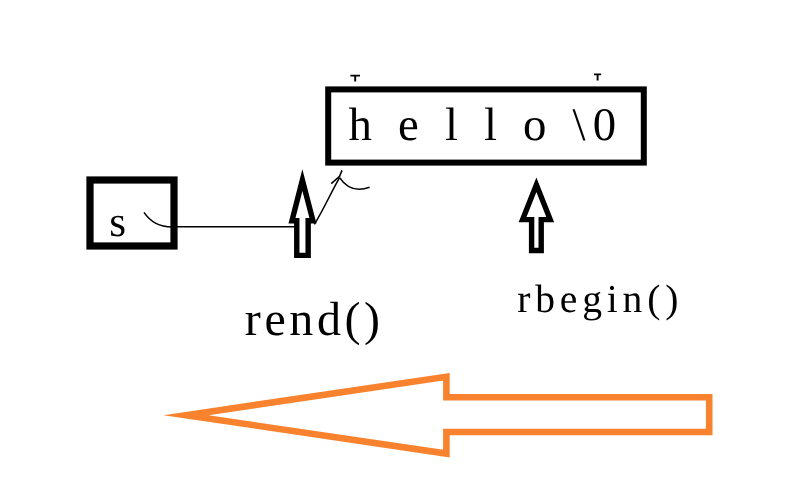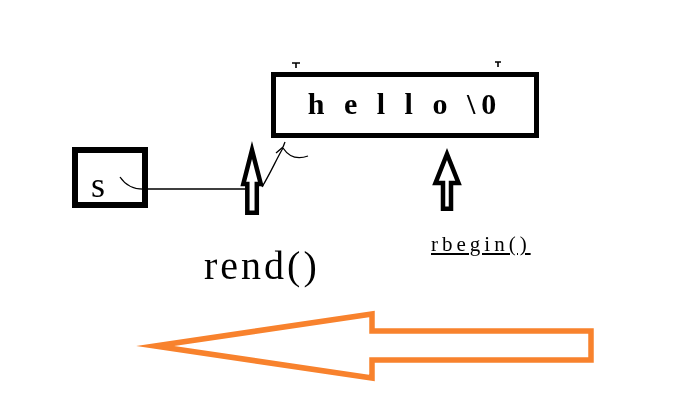--- a/index.html
+++ b/index.html
@@ -35,42 +35,41 @@
     fill: var(--background); stroke-linejoin: miter; stroke-miterlimit: 8;
   }
   .string-box {
     position: absolute;
     left: 271px; top: 72px;
     width: 268px; height: 66px;
     border: 5px solid var(--ink);
     display: flex; align-items: center; justify-content: center;
   }
   .string-text {
-    font-size: 30px;
+    font-size: 39px;
     letter-spacing: 6px;
     white-space: pre;
     transform: translateY(-1px);
-    font-weight: bold;
   }
   .variable-box {
     position: absolute;
     left: 72px; top: 147px;
     width: 76px; height: 61px;
     border: 6px solid var(--ink);
     display: flex; align-items: flex-end;
     padding-left: 13px; padding-bottom: 1px;
   }
   .variable-text { font-size: 36px; line-height: 0.9; }
   .fn-label {
     position: absolute;
     font-size: 40px;
     white-space: nowrap;
   }
   .fn-label.rend   { left: 204px; top: 242px; letter-spacing: 3px; }
-  .fn-label.rbegin { left: 431px; top: 232px; letter-spacing: 4px; font-size: 21px; text-decoration: underline; }
+  .fn-label.rbegin { left: 431px; top: 232px; letter-spacing: 4px; font-size: 33px; }
 </style>
 </head>
 <body>
 
 <div class="canvas">
 
   <div class="string-box">
     <span class="string-text">h e l l o \0</span>
   </div>
 

